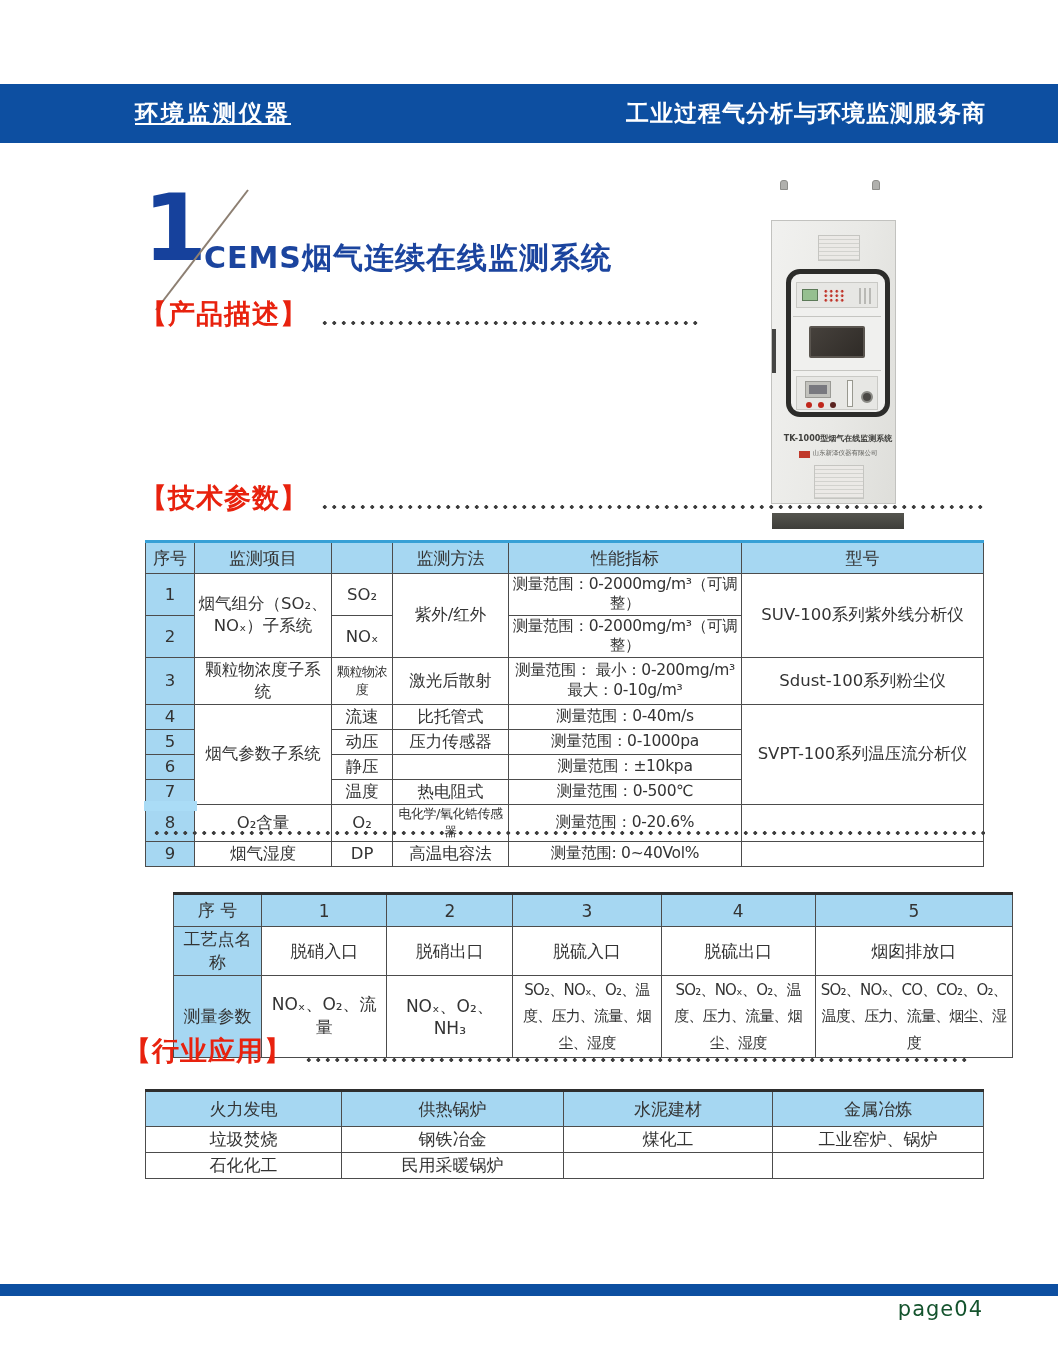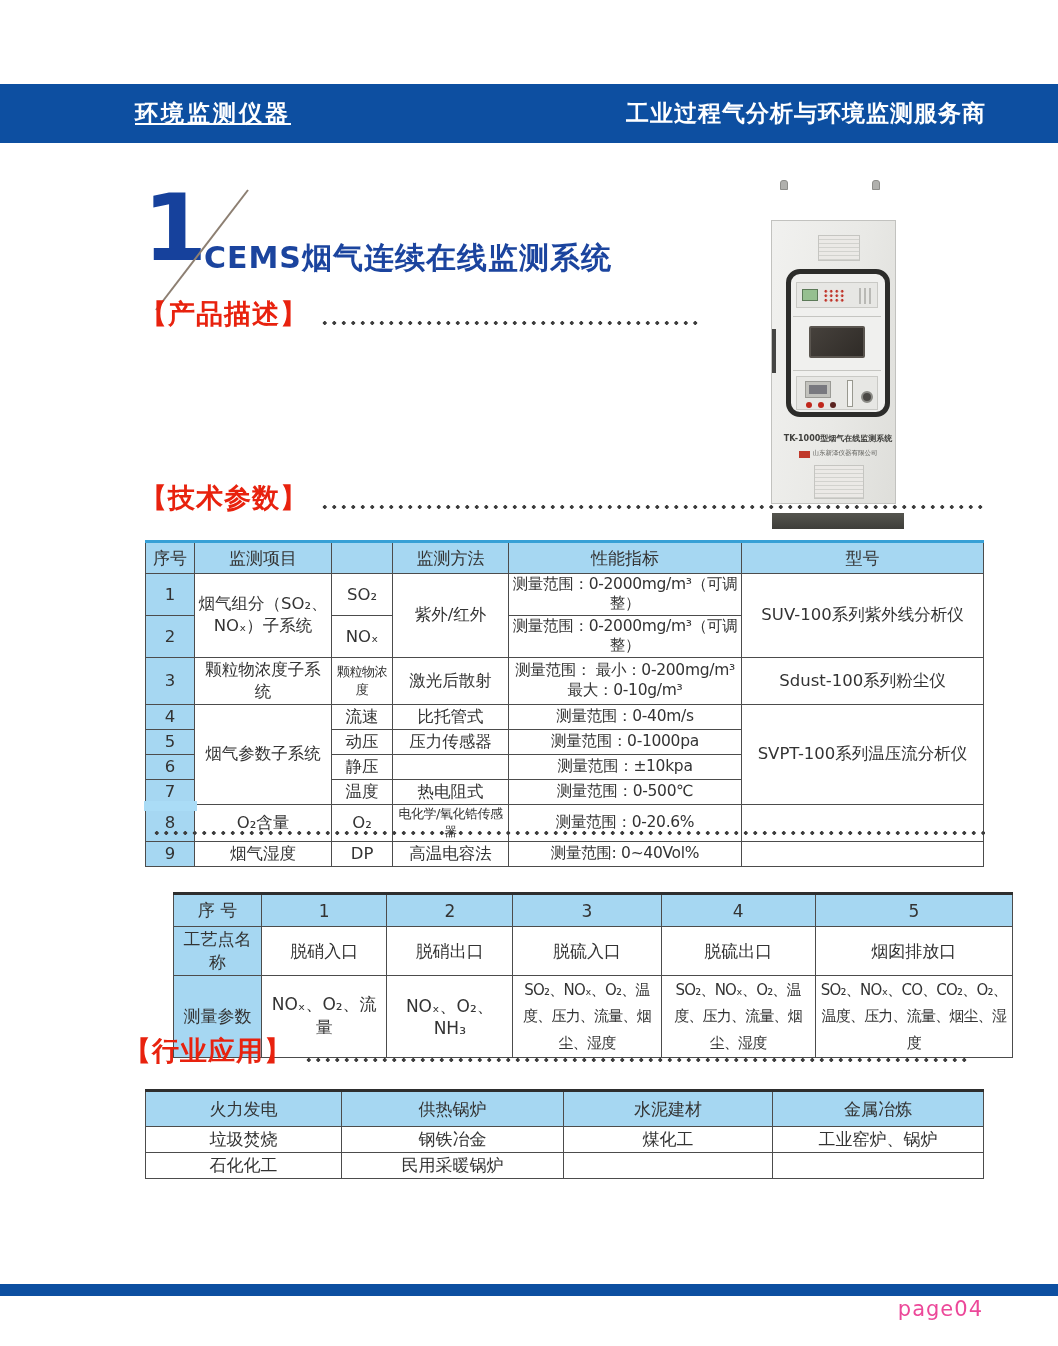--- a/index.html
+++ b/index.html
@@ -114,21 +114,21 @@
   .cab-logo-row { position:absolute; left:0; top:228px; width:132px; display:flex;
                   justify-content:center; align-items:flex-end; gap:3px; }
   .cab-logo { width:11px; height:7px; background:#c0392b; display:inline-block; }
   .cab-company { font-size:6.5px; color:#5c5c58; }
   .cab-handle { position:absolute; left:0; top:108px; width:4px; height:44px; background:#454543; }
   .cab-base { position:absolute; left:0; top:292px; width:132px; height:16px;
               background:linear-gradient(#55554f,#3e3e3a); }
 
   
   .footbar { position:absolute; left:0; top:1284px; width:1058px; height:12px; background:#0d4fa1; }
-  .page-num { position:absolute; right:75px; top:1297px; font-size:21px; color:#ec4899; letter-spacing:1px; }
+  .page-num { position:absolute; right:75px; top:1297px; font-size:21px; color:#14532d; letter-spacing:1px; }
 </style>
 </head>
 <body>
 
 <div class="page">
 
   <div class="topbar">
     <span class="brand-left">环境监测仪器</span>
     <span class="brand-right">工业过程气分析与环境监测服务商</span>
   </div>

